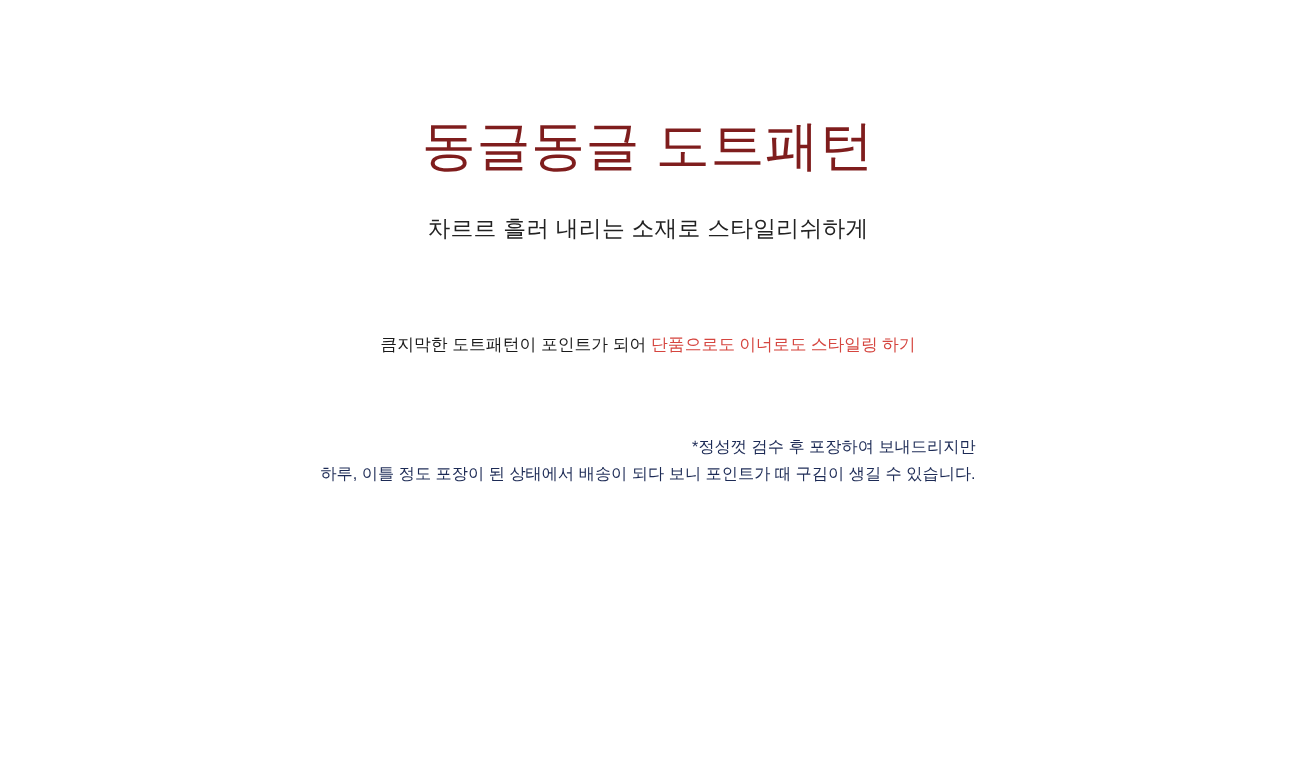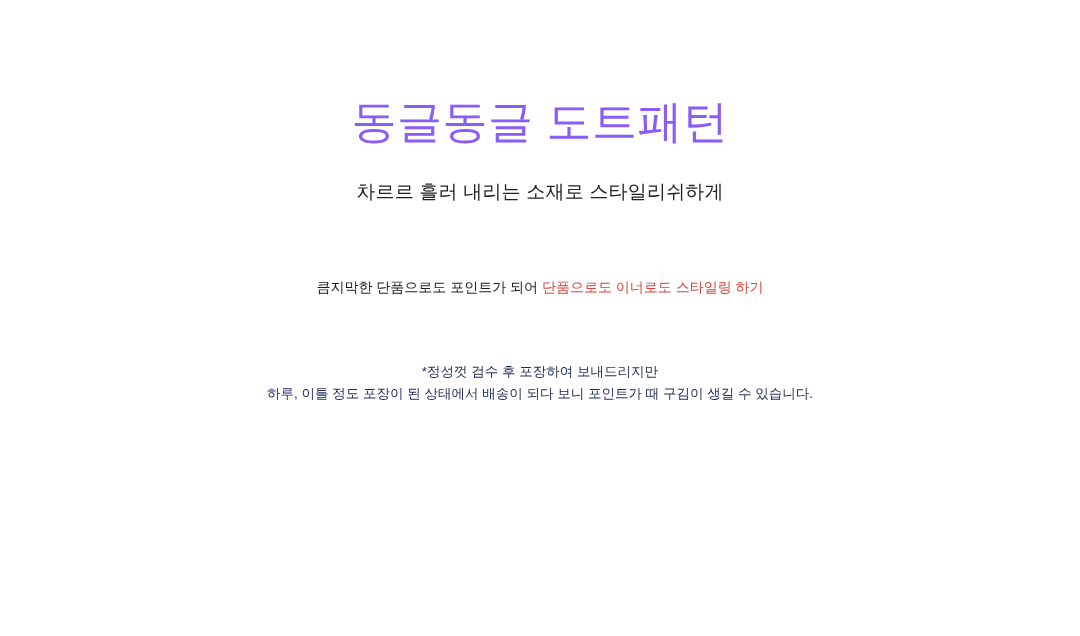--- a/index.html
+++ b/index.html
@@ -26,21 +26,21 @@
 
   .title-block {
     margin-top: 92px;
     text-align: center;
   }
   .title-line {
     font-size: 45px;
     line-height: 60px;
     font-weight: 400;
     letter-spacing: 0.5px;
-    color: #8b5cf6;
+    color: #7f1d1d;
   }
 
   .subtitle {
     margin-top: 26px;
     font-size: 19px;
     line-height: 28px;
     color: #222222;
     text-align: left;
     letter-spacing: 0.2px;
   }
@@ -50,47 +50,49 @@
     text-align: center;
     font-size: 14px;
     line-height: 23px;
     color: #1a1a1a;
   }
   .desc-line {
     white-space: nowrap;
   }
   .accent {
     color: #d5453f;
+    font-family: Liberation Serif, serif;
   }
 
   .note-block {
     margin-top: 62px;
     text-align: center;
     font-size: 13.5px;
     line-height: 22px;
     color: #1c2a55;
   }
   .note-line {
     white-space: nowrap;
+    text-align: right;
   }
 </style>
 </head>
 <body>
 
 <div class="page">
 
   <div class="title-block">
     <div class="title-line">동글동글 도트패턴</div>
   </div>
 
   <div class="subtitle">차르르 흘러 내리는 소재로 스타일리쉬하게</div>
 
   <div class="desc-block">
     <div class="desc-line">
-      <span>큼지막한 단품으로도 포인트가 되어 </span><span class="accent">단품으로도 이너로도 스타일링 하기</span>
+      <span>큼지막한 도트패턴이 포인트가 되어 </span><span class="accent">단품으로도 이너로도 스타일링 하기</span>
     </div>
   </div>
 
   <div class="note-block">
     <div class="note-line">*정성껏 검수 후 포장하여 보내드리지만</div>
     <div class="note-line">하루, 이틀 정도 포장이 된 상태에서 배송이 되다 보니 포인트가 때 구김이 생길 수 있습니다.</div>
   </div>
 
 </div>
 

